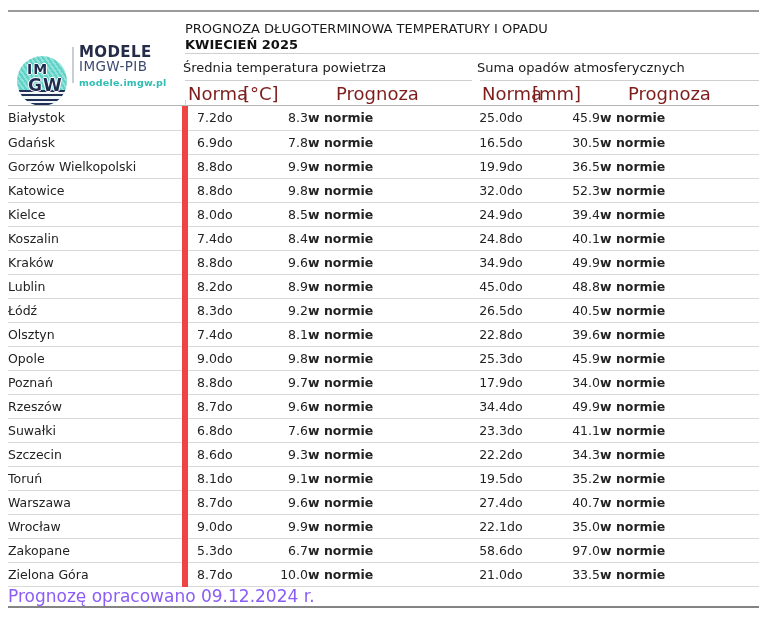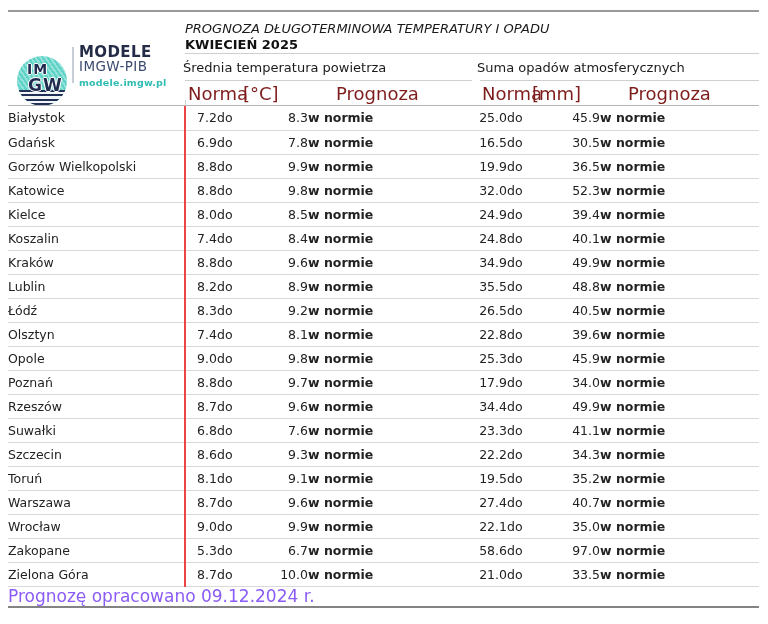--- a/index.html
+++ b/index.html
@@ -26,34 +26,34 @@
   .logo-gw{position:absolute;top:19px;left:11px;font-size:17px;font-weight:bold;color:#1f2c50;letter-spacing:1px;z-index:2;
     text-shadow:-1px 0 #fff,1px 0 #fff,0 -1px #fff,0 1px #fff;text-align:right;}
   .logo-divider{position:absolute;left:72px;top:47px;width:2px;height:36px;background:#c9ced6;}
   .logo-text{position:absolute;left:79px;top:45px;line-height:14px;}
   .brand-name{font-size:15px;font-weight:700;color:#252c48;letter-spacing:0.4px;}
   .brand-org{font-size:13.5px;color:#3c4a6e;letter-spacing:0.4px;}
   .brand-url{font-size:9.5px;font-weight:700;color:#2fbdb3;margin-top:3px;letter-spacing:0.2px;}
 
   
   .titles{position:absolute;left:185px;top:21px;line-height:15.5px;font-size:13px;}
-  .title-main{font-weight:400;color:#1a1a1a;font-style:italic;}
+  .title-main{font-weight:400;color:#1a1a1a;}
   .title-month{font-weight:700;color:#111;}
   .group-label{position:absolute;top:58px;height:20px;line-height:20px;font-size:13px;color:#1a1a1a;}
   .group-temp{left:183px;}
   .group-precip{left:477px;}
   .subhead{position:absolute;top:84px;height:20px;line-height:20px;font-size:18px;color:#7f1d1d;}
   .sh-t-norma{left:188px;} .sh-t-unit{left:243px;} .sh-t-prog{left:336px;}
   .sh-p-norma{left:482px;} .sh-p-unit{left:532px;} .sh-p-prog{left:628px;}
 
   
   table.fx{position:absolute;left:8px;top:106px;width:751px;border-collapse:collapse;table-layout:fixed;}
   table.fx td{height:24px;padding:0;font-size:12.5px;color:#222;border-bottom:1px solid #d9d9d9;
     vertical-align:middle;box-sizing:border-box;white-space:nowrap;overflow:hidden;}
-  td.city{padding-left:1px;border-right:2px solid #ef4444;}
+  td.city{padding-left:1px;border-right:6px solid #ef4444;}
   td.num{text-align:right;}
   td.sep{padding-left:28px;color:#333;}
   td.prog{font-weight:700;color:#000;}
   td.prog-t{padding-left:29px;}
   td.prog-p{padding-left:27px;}
 
   .footer-note{position:absolute;left:8px;top:587px;height:19px;line-height:19px;font-size:17px;color:#8b5cf6;}
 </style>
 </head>
 <body>
@@ -185,21 +185,21 @@
         <td class="sep">do</td>
         <td class="num">49.9</td>
         <td class="prog prog-p">w normie</td>
       </tr>
         <tr>
         <td class="city">Lublin</td>
         <td class="num">8.2</td>
         <td class="sep">do</td>
         <td class="num">8.9</td>
         <td class="prog prog-t">w normie</td>
-        <td class="num">35.5</td>
+        <td class="num">45.0</td>
         <td class="sep">do</td>
         <td class="num">48.8</td>
         <td class="prog prog-p">w normie</td>
       </tr>
         <tr>
         <td class="city">Łódź</td>
         <td class="num">8.3</td>
         <td class="sep">do</td>
         <td class="num">9.2</td>
         <td class="prog prog-t">w normie</td>

